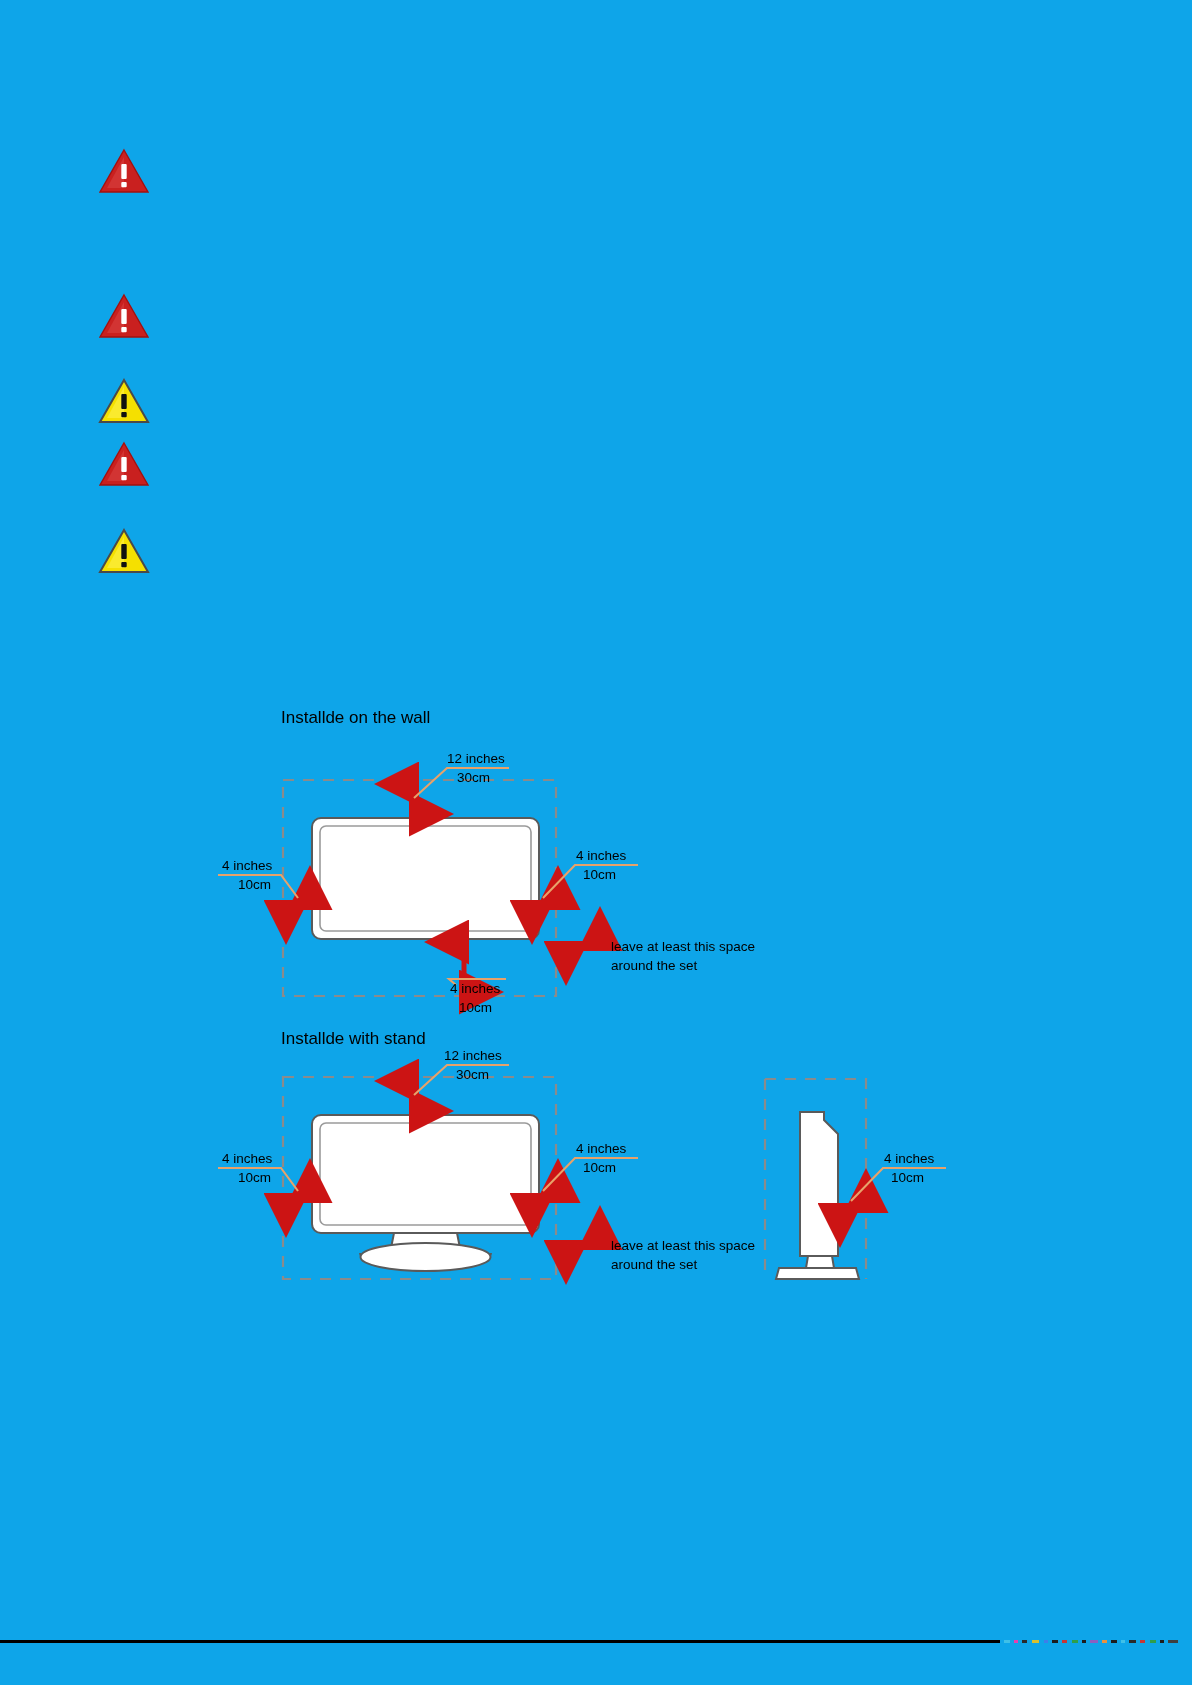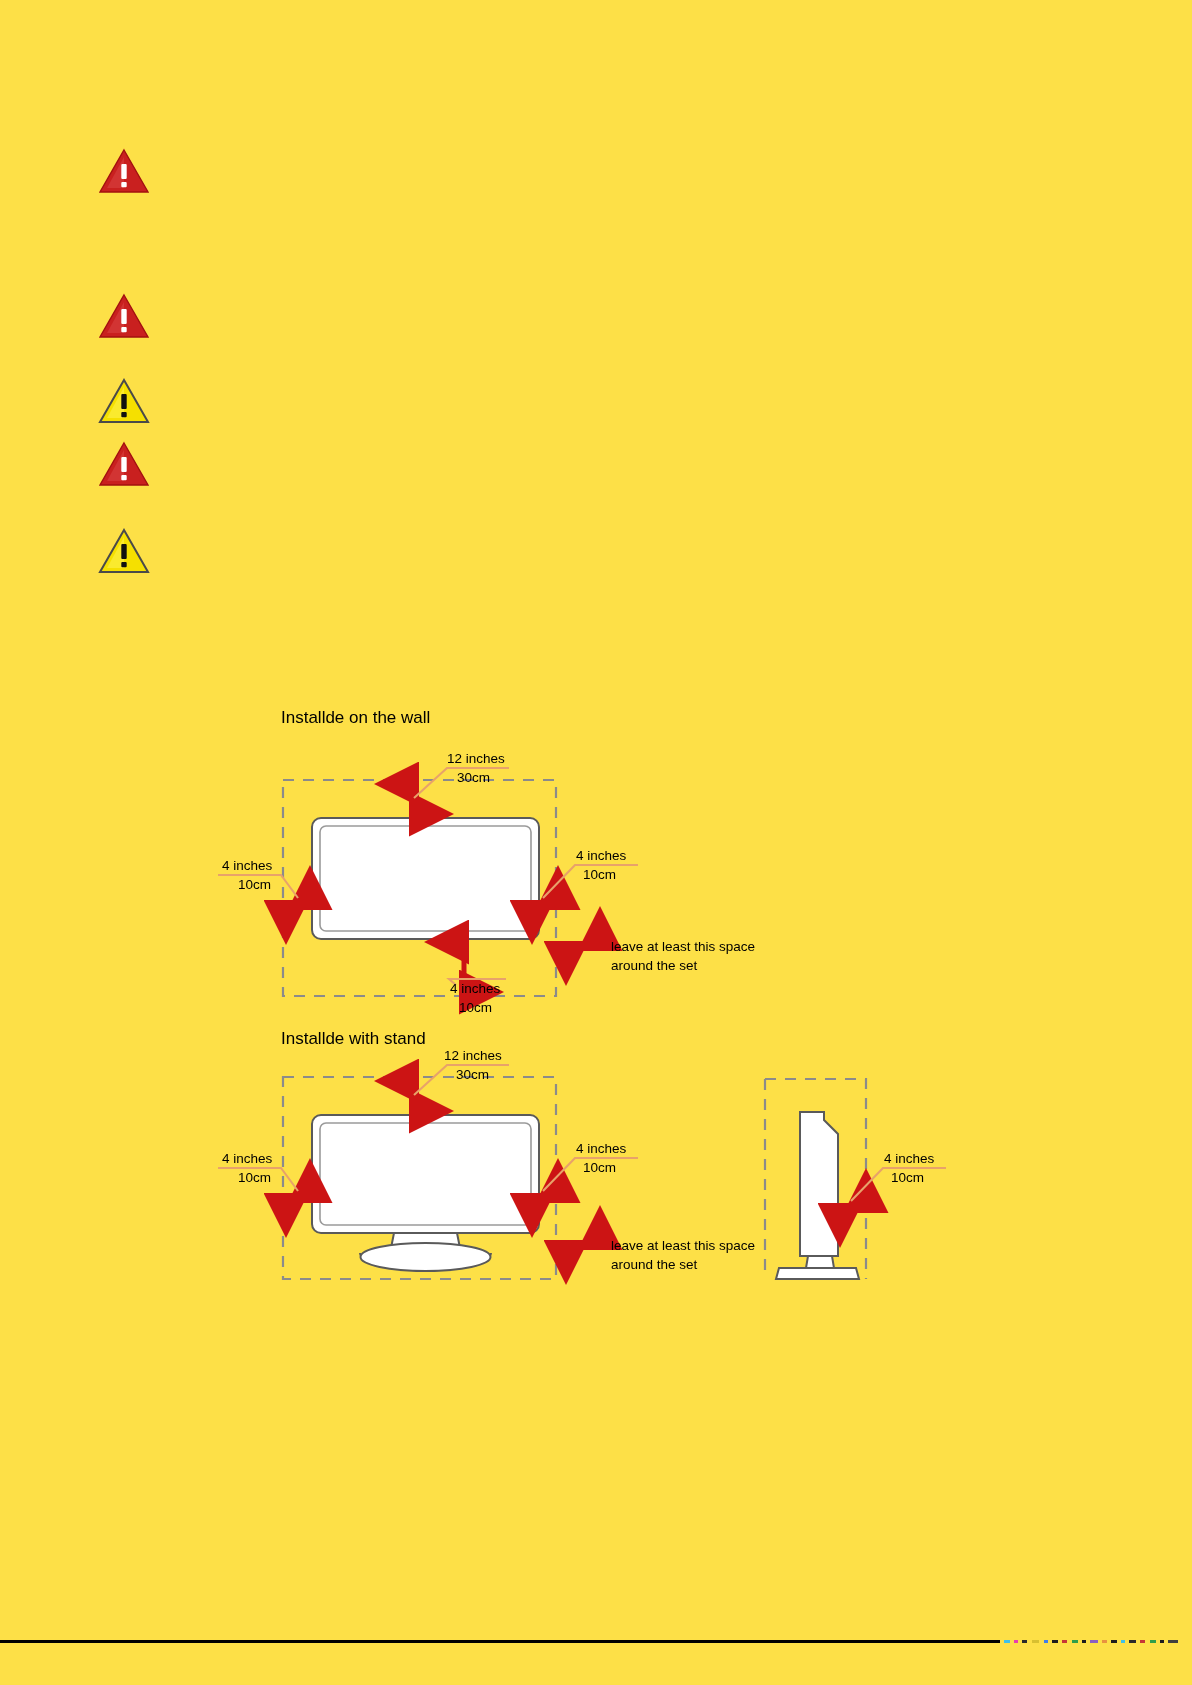--- a/index.html
+++ b/index.html
@@ -12,21 +12,21 @@
     height: 1685px;
     position: relative;
     font-family: "Liberation Sans", sans-serif;
     color: #000000;
     overflow: hidden;
   }
 
   .page {
     position: absolute;
     inset: 0;
-    background: #fde047;
+    background: #0ea5e9;
   }
 
   
   .warn-row {
     position: absolute;
     display: flex;
     align-items: flex-start;
   }
   .warn-icon {
     width: 52px;

